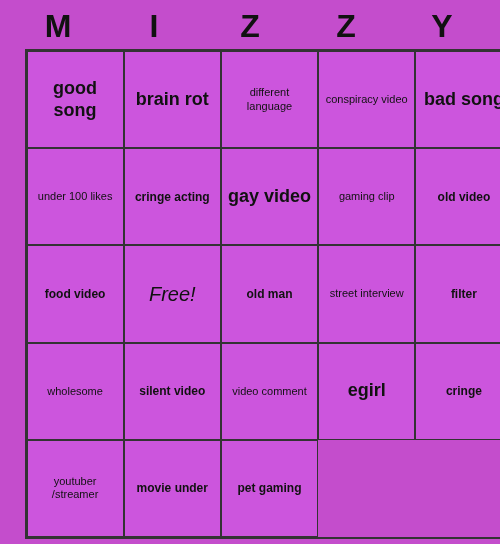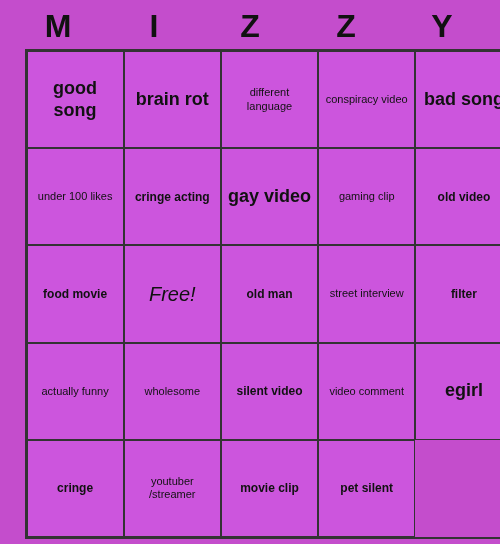--- a/index.html
+++ b/index.html
@@ -82,27 +82,26 @@
 <div class="cell large-text">good song</div>
     <div class="cell large-text">brain rot</div>
     <div class="cell small-text">different language</div>
     <div class="cell small-text">conspiracy video</div>
     <div class="cell large-text">bad song</div>
     <div class="cell small-text">under 100 likes</div>
     <div class="cell medium-text">cringe acting</div>
     <div class="cell large-text">gay video</div>
     <div class="cell small-text">gaming clip</div>
     <div class="cell medium-text">old video</div>
-    <div class="cell medium-text">food movie</div>
+    <div class="cell medium-text">food video</div>
     <div class="cell free">Free!</div>
     <div class="cell medium-text">old man</div>
     <div class="cell small-text">street interview</div>
     <div class="cell medium-text">filter</div>
-    <div class="cell small-text">actually funny</div>
     <div class="cell small-text">wholesome</div>
     <div class="cell medium-text">silent video</div>
     <div class="cell small-text">video comment</div>
     <div class="cell large-text">egirl</div>
     <div class="cell medium-text">cringe</div>
     <div class="cell small-text">youtuber /streamer</div>
-    <div class="cell medium-text">movie clip</div>
-    <div class="cell medium-text">pet silent</div>
+    <div class="cell medium-text">movie under</div>
+    <div class="cell medium-text">pet gaming</div>
   </div>
 
 </body></html>

